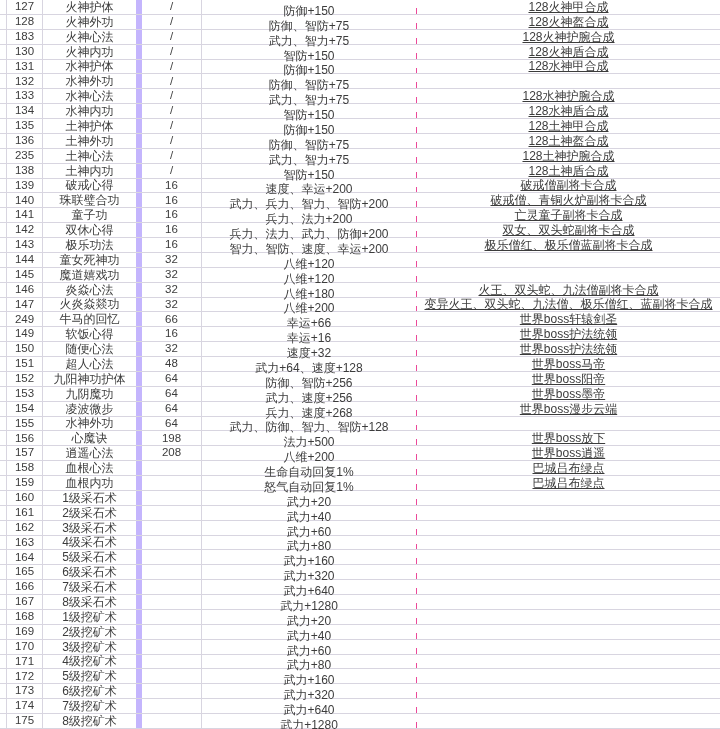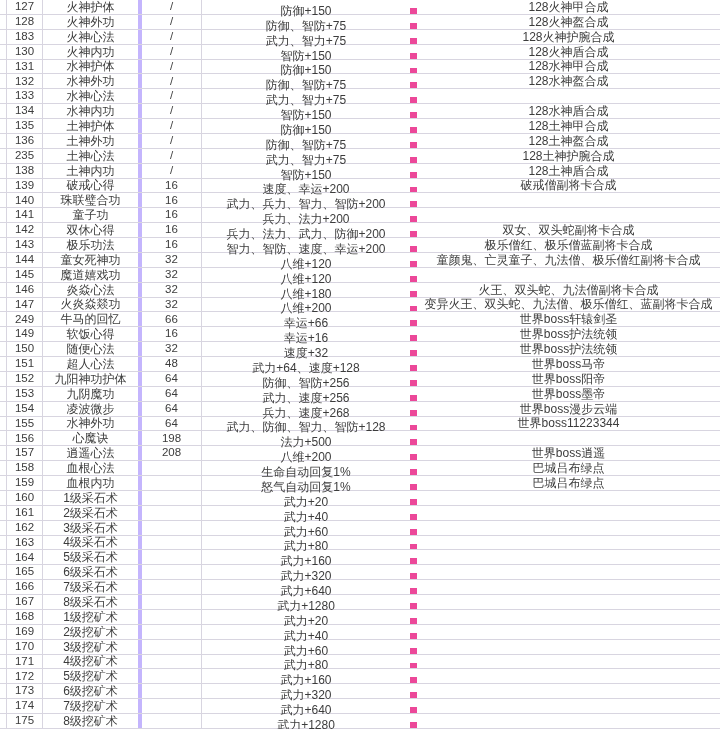--- a/index.html
+++ b/index.html
@@ -35,24 +35,24 @@
     justify-content: center;
     font-size: 12px;
     line-height: 1;
     color: #3c3c3c;
     white-space: nowrap;
     overflow: visible;
     padding: 0 1px;
   }
   .c-spacer { width: 7px; border-right: 1px solid #d8d5e0; }
   .c-num    { width: 36px;  border-right: 1px solid #d8d5e0; font-size: 11.5px; }
-  .c-name   { width: 99px;  border-right: 4px solid #c4b5fd; }
+  .c-name   { width: 99px;  border-right: 6px solid #c4b5fd; }
   .c-value  { width: 60px;  border-right: 1px solid #d8d5e0; font-size: 11.5px; }
-  .c-effect { width: 215px; border-right: 7px solid #ec4899; margin-top: 8px; }
-  .c-source { width: 303px; }
+  .c-effect { width: 215px; border-right: 1px solid #ec4899; margin-top: 8px; }
+  .c-source { width: 303px; text-decoration: underline; }
 </style>
 </head>
 <body>
 
 <div class="sheet">
   <div style="display:flex;flex-direction:column;height:100%;">
       <div class="row">
     <div class="cell c-spacer"></div>
     <div class="cell c-num">127</div>
     <div class="cell c-name">火神护体</div>
@@ -91,28 +91,28 @@
     <div class="cell c-value">/</div>
     <div class="cell c-effect">防御+150</div>
     <div class="cell c-source">128水神甲合成</div>
   </div>
       <div class="row">
     <div class="cell c-spacer"></div>
     <div class="cell c-num">132</div>
     <div class="cell c-name">水神外功</div>
     <div class="cell c-value">/</div>
     <div class="cell c-effect">防御、智防+75</div>
-    <div class="cell c-source">128水神盔合成</div>
   </div>
       <div class="row">
     <div class="cell c-spacer"></div>
     <div class="cell c-num">133</div>
     <div class="cell c-name">水神心法</div>
     <div class="cell c-value">/</div>
     <div class="cell c-effect">武力、智力+75</div>
+    <div class="cell c-source">128水神护腕合成</div>
   </div>
       <div class="row">
     <div class="cell c-spacer"></div>
     <div class="cell c-num">134</div>
     <div class="cell c-name">水神内功</div>
     <div class="cell c-value">/</div>
     <div class="cell c-effect">智防+150</div>
     <div class="cell c-source">128水神盾合成</div>
   </div>
       <div class="row">
@@ -154,27 +154,29 @@
     <div class="cell c-value">16</div>
     <div class="cell c-effect">速度、幸运+200</div>
     <div class="cell c-source">破戒僧副将卡合成</div>
   </div>
       <div class="row">
     <div class="cell c-spacer"></div>
     <div class="cell c-num">140</div>
     <div class="cell c-name">珠联璧合功</div>
     <div class="cell c-value">16</div>
     <div class="cell c-effect">武力、兵力、智力、智防+200</div>
+    <div class="cell c-source">破戒僧、青铜火炉副将卡合成</div>
   </div>
       <div class="row">
     <div class="cell c-spacer"></div>
     <div class="cell c-num">141</div>
     <div class="cell c-name">童子功</div>
     <div class="cell c-value">16</div>
     <div class="cell c-effect">兵力、法力+200</div>
+    <div class="cell c-source">亡灵童子副将卡合成</div>
   </div>
       <div class="row">
     <div class="cell c-spacer"></div>
     <div class="cell c-num">142</div>
     <div class="cell c-name">双休心得</div>
     <div class="cell c-value">16</div>
     <div class="cell c-effect">兵力、法力、武力、防御+200</div>
     <div class="cell c-source">双女、双头蛇副将卡合成</div>
   </div>
       <div class="row">
@@ -184,21 +186,20 @@
     <div class="cell c-value">16</div>
     <div class="cell c-effect">智力、智防、速度、幸运+200</div>
     <div class="cell c-source">极乐僧红、极乐僧蓝副将卡合成</div>
   </div>
       <div class="row">
     <div class="cell c-spacer"></div>
     <div class="cell c-num">144</div>
     <div class="cell c-name">童女死神功</div>
     <div class="cell c-value">32</div>
     <div class="cell c-effect">八维+120</div>
-    <div class="cell c-source">童颜鬼、亡灵童子、九法僧、极乐僧红副将卡合成</div>
   </div>
       <div class="row">
     <div class="cell c-spacer"></div>
     <div class="cell c-num">145</div>
     <div class="cell c-name">魔道嬉戏功</div>
     <div class="cell c-value">32</div>
     <div class="cell c-effect">八维+120</div>
   </div>
       <div class="row">
     <div class="cell c-spacer"></div>
@@ -271,28 +272,28 @@
     <div class="cell c-value">64</div>
     <div class="cell c-effect">兵力、速度+268</div>
     <div class="cell c-source">世界boss漫步云端</div>
   </div>
       <div class="row">
     <div class="cell c-spacer"></div>
     <div class="cell c-num">155</div>
     <div class="cell c-name">水神外功</div>
     <div class="cell c-value">64</div>
     <div class="cell c-effect">武力、防御、智力、智防+128</div>
-    <div class="cell c-source">世界boss11223344</div>
   </div>
       <div class="row">
     <div class="cell c-spacer"></div>
     <div class="cell c-num">156</div>
     <div class="cell c-name">心魔诀</div>
     <div class="cell c-value">198</div>
     <div class="cell c-effect">法力+500</div>
+    <div class="cell c-source">世界boss放下</div>
   </div>
       <div class="row">
     <div class="cell c-spacer"></div>
     <div class="cell c-num">157</div>
     <div class="cell c-name">逍遥心法</div>
     <div class="cell c-value">208</div>
     <div class="cell c-effect">八维+200</div>
     <div class="cell c-source">世界boss逍遥</div>
   </div>
       <div class="row">

